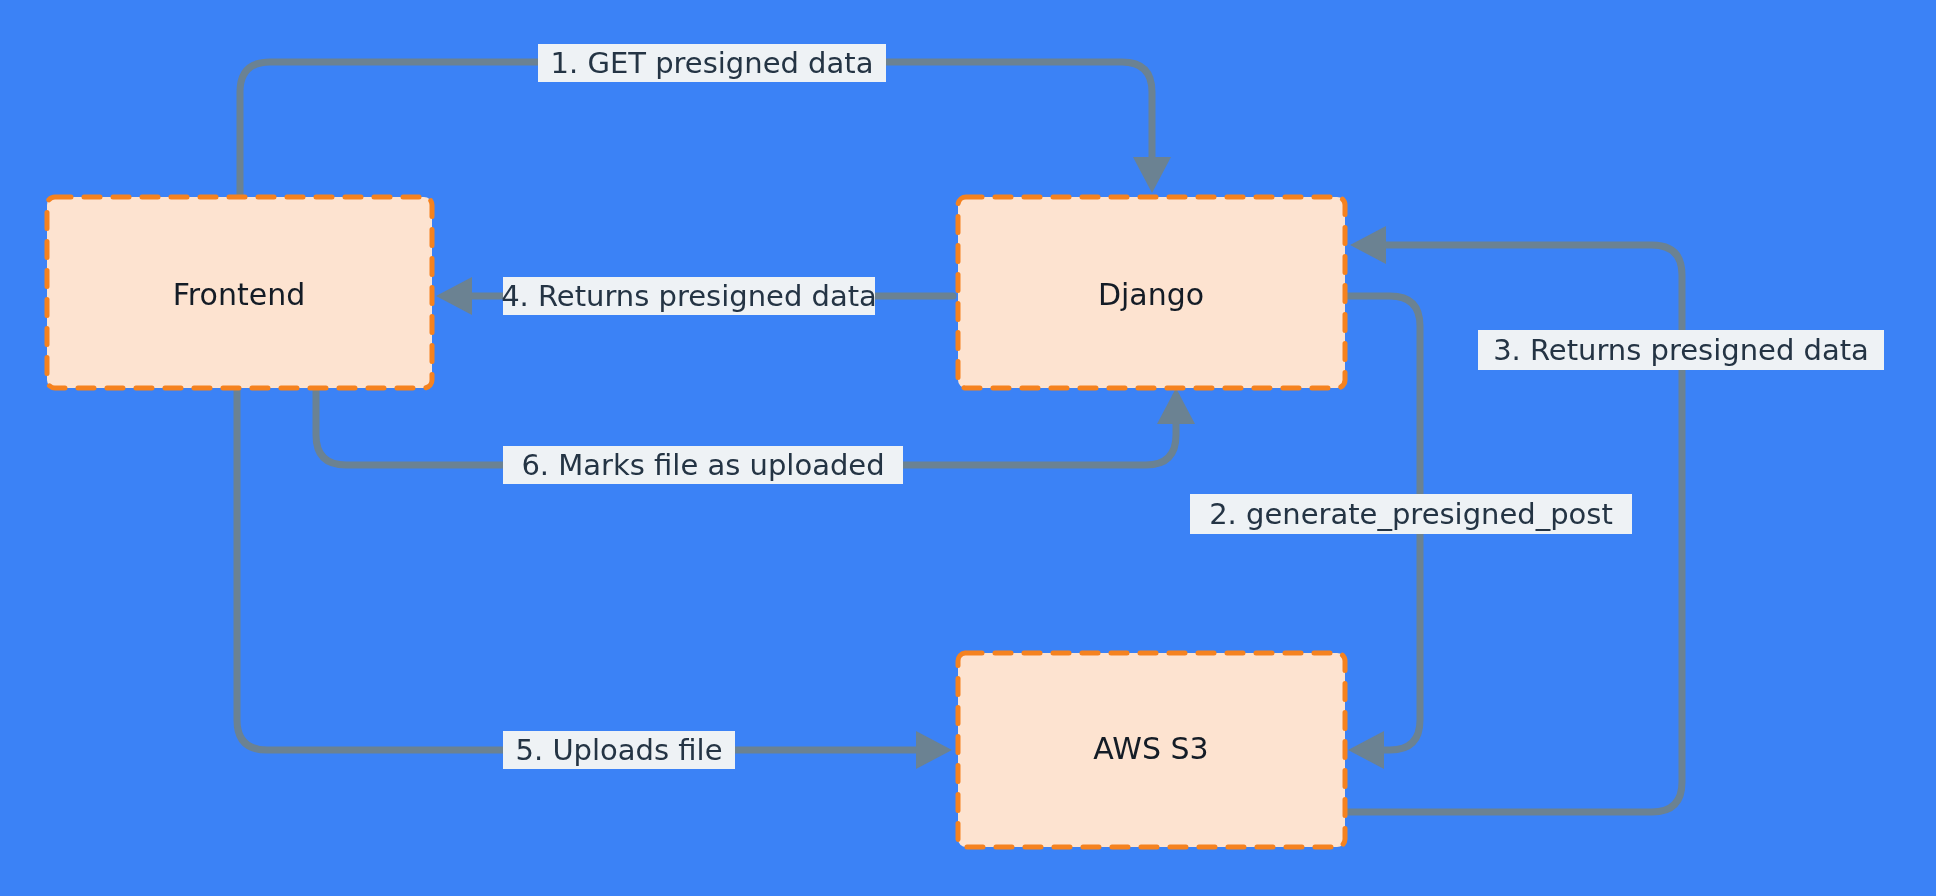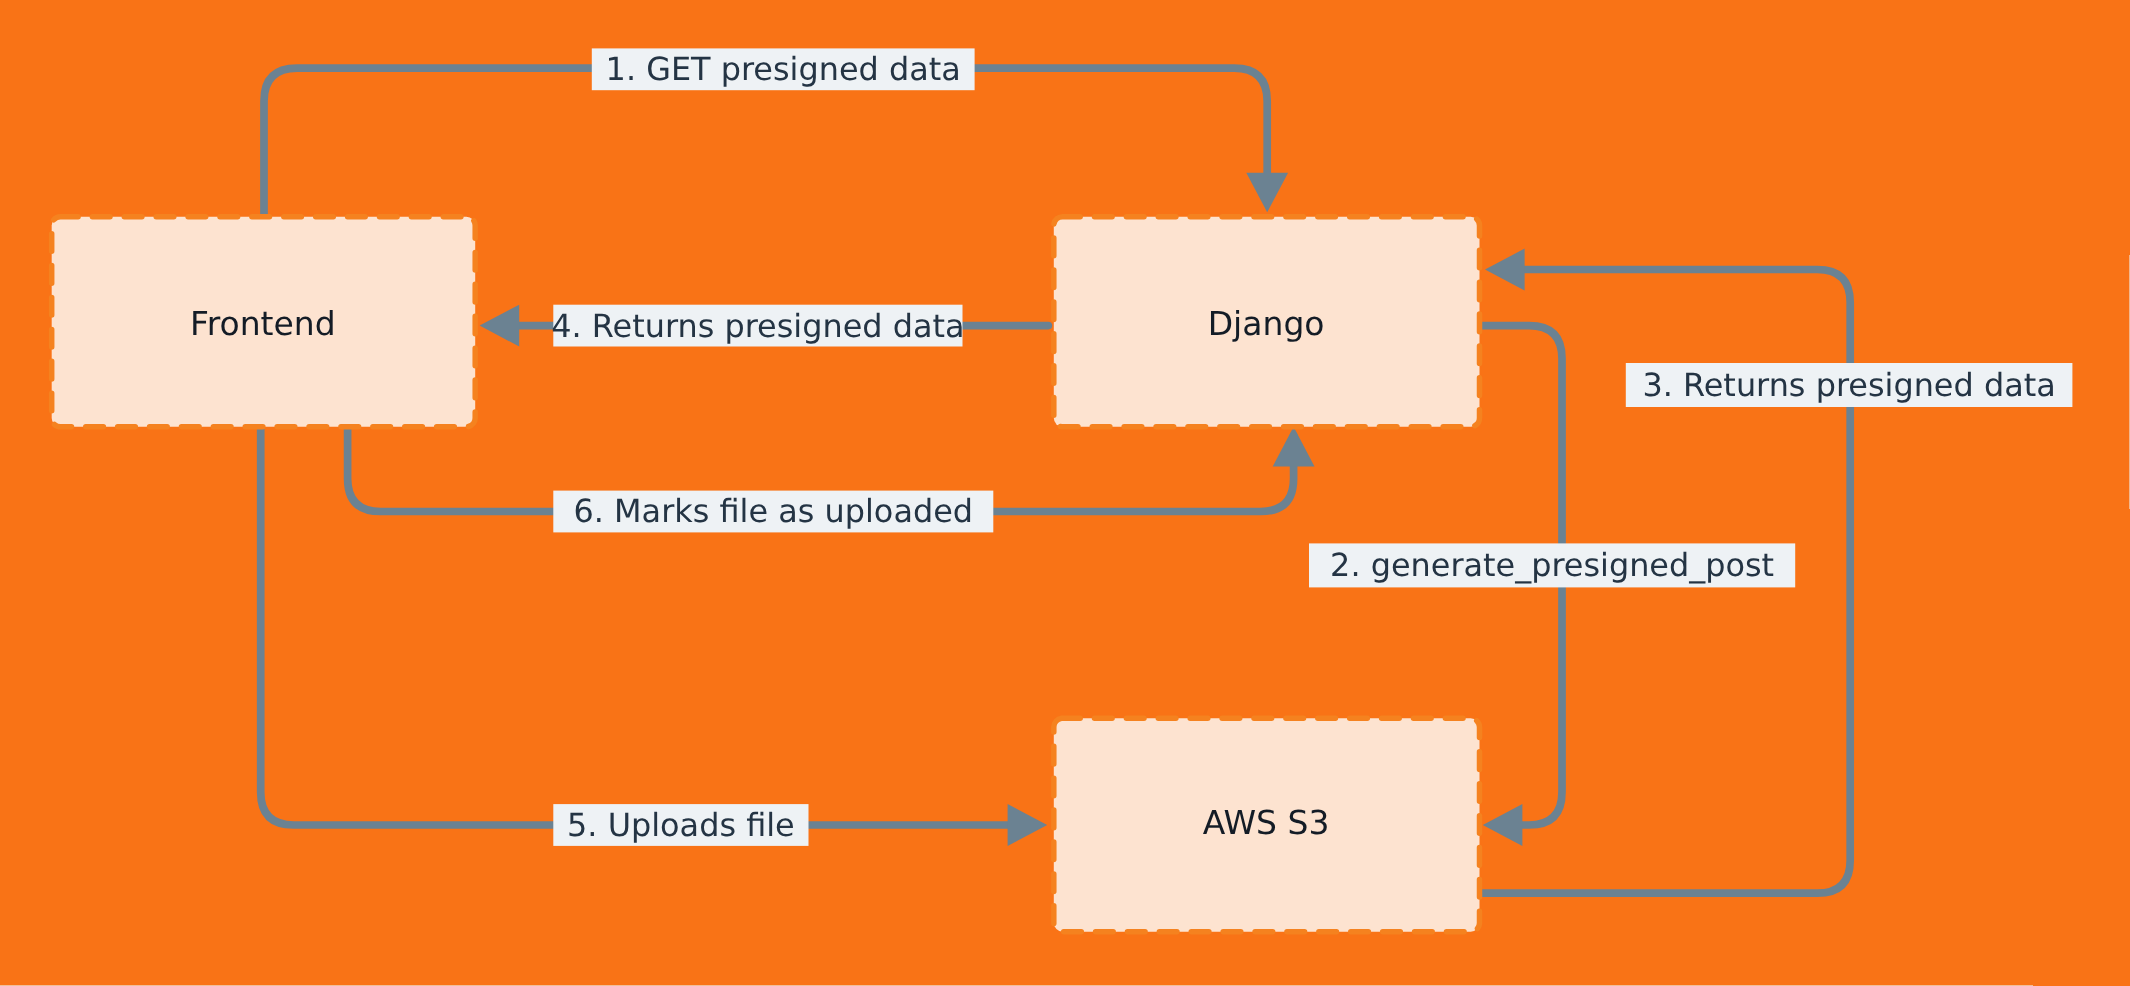--- a/index.html
+++ b/index.html
@@ -61,21 +61,21 @@
     dominant-baseline: middle;
   }
   .edge-label-bg {
     fill: #eef2f5;
     stroke: none;
   }
 </style>
 </head>
 <body style="background: rgb(238, 242, 245);">
 
-<div id="diagram-root" style="background: #f97316;">
+<div id="diagram-root" style="background: #3b82f6;">
 
   <svg id="flow-svg" viewBox="0 0 1936 896" xmlns="http://www.w3.org/2000/svg">
 
     <g>
       <path class="edge-path" d="M 240 197 L 240 92 Q 240 62 270 62 L 1122 62 Q 1152 62 1152 92 L 1152 160" stroke="#6b8292"></path>
       <polygon class="edge-head" points="1152,193 1133,157 1171,157" fill="#6b8292"></polygon>
       <rect class="edge-label-bg" x="538" y="44" width="348" height="38" fill="#eef2f5"></rect>
       <text class="edge-label" x="712" y="65" fill="#243444">1. GET presigned data</text>
     </g>
 

